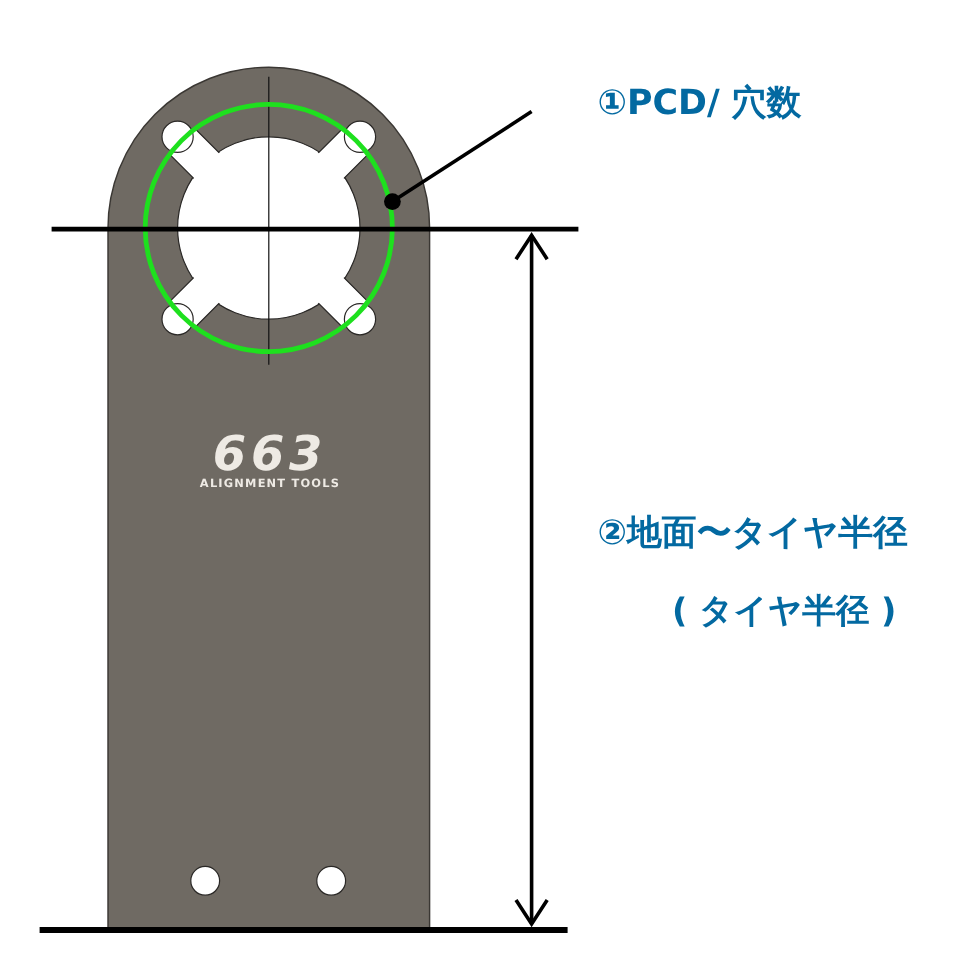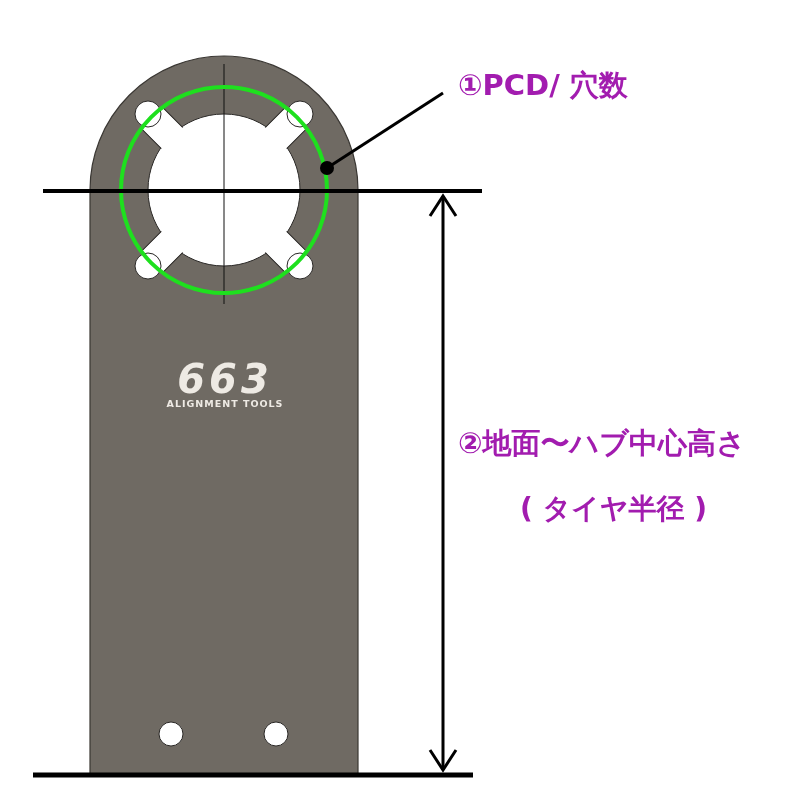--- a/index.html
+++ b/index.html
@@ -1,18 +1,18 @@
 <!DOCTYPE html>
 <html><head>
 <meta charset="utf-8">
 <style>
   html,body{margin:0;padding:0;background:#ffffff;}
   body{width:800px;height:800px;position:relative;overflow:hidden;font-family:"DejaVu Sans","Liberation Sans",sans-serif;}
   svg{position:absolute;left:0;top:0;}
-  .label{position:absolute;color:#a21caf;font-weight:bold;white-space:nowrap;}
+  .label{position:absolute;color:#0369a1;font-weight:bold;white-space:nowrap;margin-left:40px;}
   #lbl1{left:458px;top:66px;font-size:29px;}
   #lbl2a{left:458px;top:424px;font-size:29px;}
   #lbl2b{left:520px;top:490px;font-size:28px;}
   .logo{position:absolute;left:140px;top:360px;width:170px;text-align:center;color:#eeeae4;}
   .logo-num{font-family:"DejaVu Sans",sans-serif;font-weight:bold;font-style:italic;font-size:40px;letter-spacing:4px;line-height:38px;}
   .logo-sub{font-family:"DejaVu Sans",sans-serif;font-weight:bold;font-size:9.5px;letter-spacing:1px;line-height:12px;}
 </style>
 </head>
 <body>
 
@@ -82,14 +82,14 @@
     <polyline points="430,750 443,770 456,750"></polyline>
   </g>
 </svg>
 
 <div class="logo">
   <div class="logo-num">663</div>
   <div class="logo-sub">ALIGNMENT TOOLS</div>
 </div>
 
 <div id="lbl1" class="label">①PCD/ 穴数</div>
-<div id="lbl2a" class="label">②地面〜ハブ中心高さ</div>
+<div id="lbl2a" class="label">②地面〜タイヤ半径</div>
 <div id="lbl2b" class="label">( タイヤ半径 )</div>
 
 </body></html>

